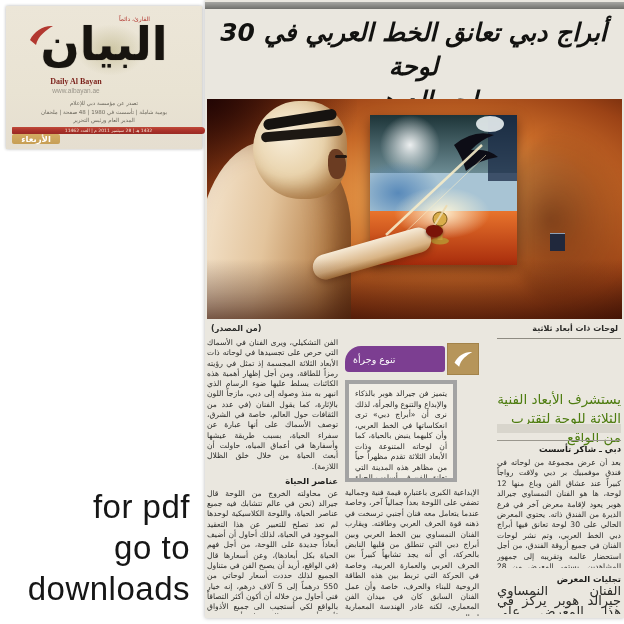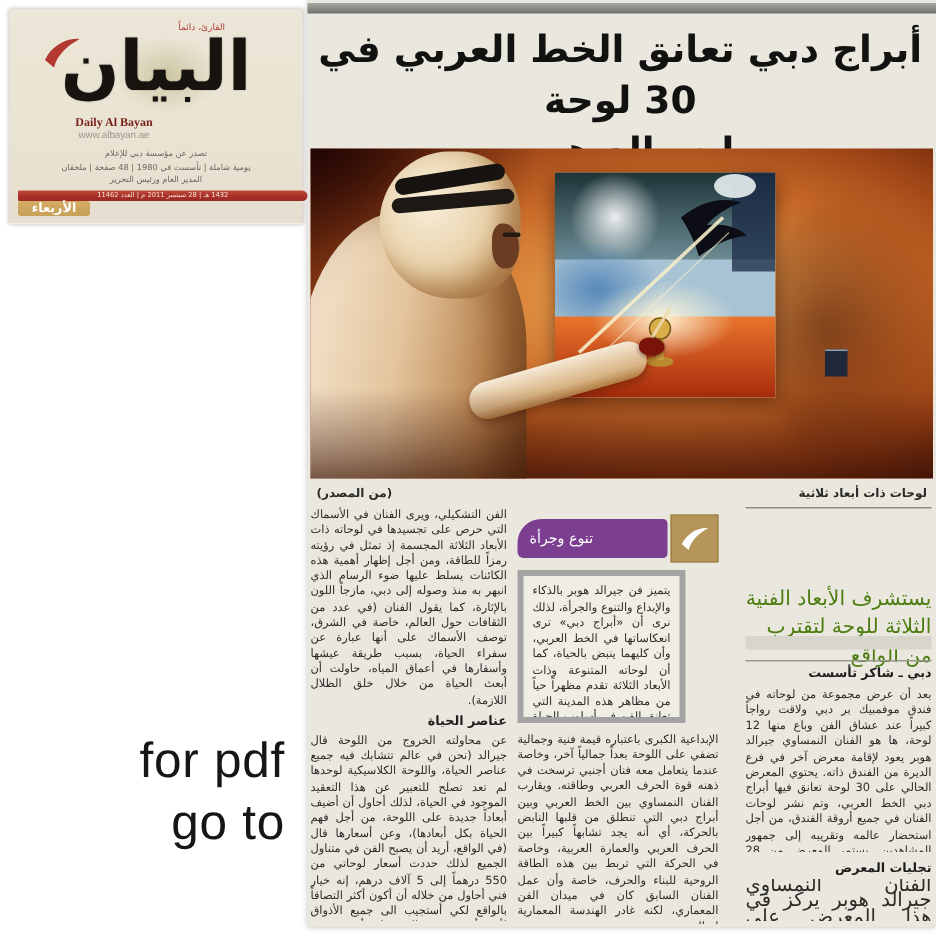--- a/index.html
+++ b/index.html
@@ -30,21 +30,21 @@
   .m-day{width:48px;background:linear-gradient(180deg,#d3ab62,#c79f56);color:#fff;
          font-weight:bold;font-size:8.5px;display:flex;align-items:center;justify-content:center;
          direction:rtl;border-radius:2px;z-index:2;}
 
   
   .clip{position:absolute;left:205px;top:0;width:419px;height:618px;
         background:#eae7df;box-shadow:0 0 4px rgba(0,0,0,.28);}
   .c-topbar{position:absolute;left:0;top:2px;width:419px;height:7px;
             background:linear-gradient(180deg,#a7a7a3,#6f6f6b);}
   .c-headline{position:absolute;left:6px;right:8px;top:16px;text-align:center;direction:rtl;
-              font-weight:bold;color:#121210;font-size:25px;line-height:34px;}
+              font-weight:bold;color:#121210;font-size:25px;line-height:34px;font-style:italic;}
 
   
   .photo{position:absolute;left:2px;top:99px;width:415px;height:220px;overflow:hidden;
          background:radial-gradient(ellipse at 58% 45%,#f7cd8e 0%,#e79a4a 20%,#c86a28 44%,
                     #9c4316 68%,#5f2008 88%,#3a120a 100%);}
   .ph-tl{position:absolute;left:0;top:0;width:150px;height:110px;
          background:radial-gradient(ellipse at 0% 0%,rgba(30,4,4,.92),rgba(30,4,4,0) 72%);}
   .ph-bot{position:absolute;left:0;bottom:0;width:100%;height:60px;
           background:linear-gradient(0deg,rgba(45,10,4,.55),rgba(45,10,4,0));}
   .wall-shadow{position:absolute;left:300px;top:28px;width:125px;height:185px;border-radius:50%;
@@ -242,15 +242,16 @@
       <div class="r-byline">دبي ـ شاكر تأسست</div>
       <div class="r-body ar">بعد أن عرض مجموعة من لوحاته في فندق موفمبيك بر دبي ولاقت رواجاً كبيراً عند عشاق الفن وباع منها 12 لوحة، ها هو الفنان النمساوي جيرالد هوبر يعود لإقامة معرض آخر في فرع الديرة من الفندق ذاته. يحتوي المعرض الحالي على 30 لوحة تعانق فيها أبراج دبي الخط العربي، وتم نشر لوحات الفنان في جميع أروقة الفندق، من أجل استحضار عالمه وتقريبه إلى جمهور المشاهدين. يستمر المعرض من 28 سبتمبر وحتى 29 أكتوبر.</div>
       <div class="r-sub2">تجليات المعرض</div>
       <div class="r-body2 ar">الفنان النمساوي جيرالد هوبر يركز في هذا المعرض على الخط العربي في تجلياته</div>
     </div>
   </div>
 
   <div class="note">
     <div>for pdf</div>
     <div>go to</div>
+    <div>downloads</div>
   </div>
 
 </div>
 
 </body></html>

